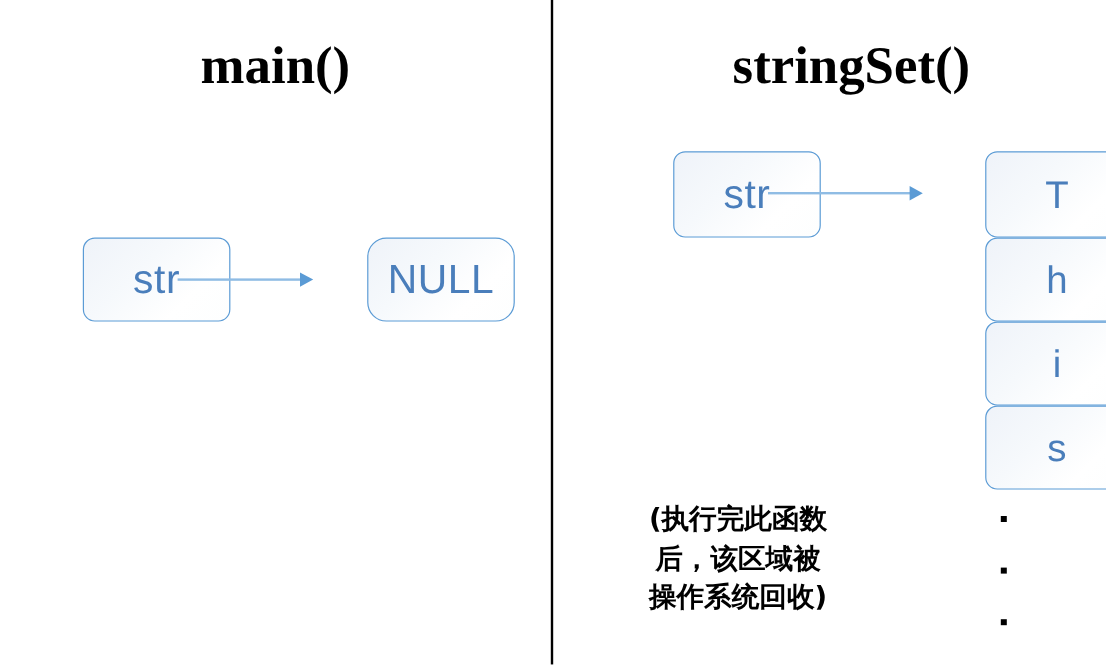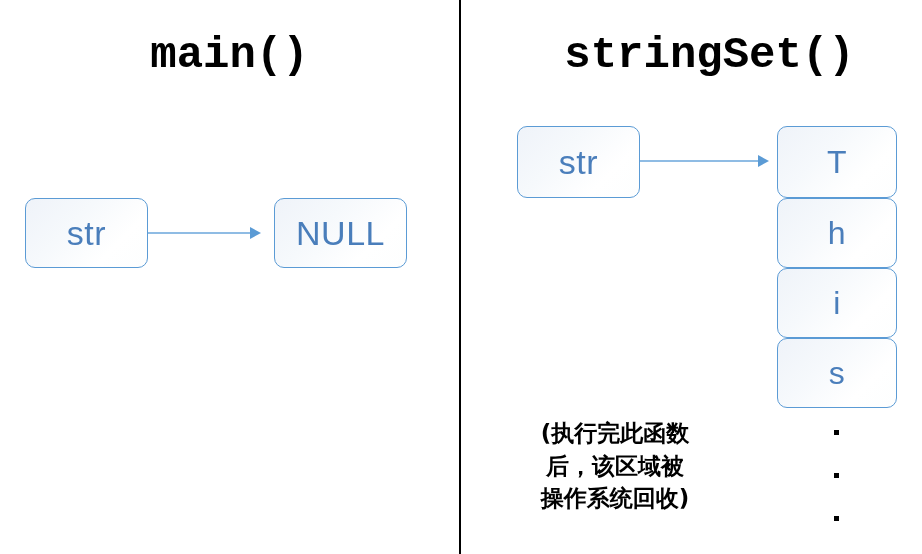--- a/index.html
+++ b/index.html
@@ -21,21 +21,21 @@
     position: absolute;
     top: 0;
     width: 2px;
     height: 554px;
     background: #000000;
   }
 
   
   .panel-title {
     position: absolute;
-    font-family: Liberation Mono, monospace;
+    font-family: Liberation Serif, serif;
     font-weight: bold;
     font-size: 44px;
     line-height: 1;
     color: #000000;
     text-align: center;
     white-space: nowrap;
   }
 
   
   .box {
@@ -44,20 +44,21 @@
     border: 1.4px solid #5b9bd5;
     border-radius: 10px;
     background: linear-gradient(135deg, #eff3f9 0%, #f6f9fc 38%, #ffffff 72%, #fdfefe 100%);
     display: flex;
     align-items: center;
     justify-content: center;
     color: #4a7ebb;
     font-size: 34px;
     font-family: "Liberation Sans", "DejaVu Sans", sans-serif;
     letter-spacing: 0.5px;
+    margin-left: 44px;
   }
   .box.cell {
     font-size: 32px;
   }
 
   
   .arrow-line {
     position: absolute;
     height: 2px;
     background: #8fbce4;
@@ -98,21 +99,21 @@
 
   <div class="divider" style="left:459px;"></div>
 
   <div class="panel-title" style="left:0px; top:33px; width:459px;">main()</div>
 
   <div class="box" style="left:25px; top:198px; width:123px; height:70px;">str</div>
 
   <div class="arrow-line" style="left:148px; top:232px; width:104px;"></div>
   <div class="arrow-head" style="left:250px; top:227px;"></div>
 
-  <div class="box" style="left:274px; top:198px; width:133px; height:70px;">NULL</div>
+  <div class="box" style="left:262px; top:198px; width:123px; height:70px;border-radius:16px;">NULL</div>
 
   <div class="panel-title" style="left:461px; top:33px; width:497px;">stringSet()</div>
 
   <div class="box" style="left:517px; top:126px; width:123px; height:72px;">str</div>
 
   <div class="arrow-line" style="left:640px; top:160px; width:120px;"></div>
   <div class="arrow-head" style="left:758px; top:155px;"></div>
 
   <div class="box cell" style="left:777px; top:126px; width:120px; height:72px;">T</div>
 

